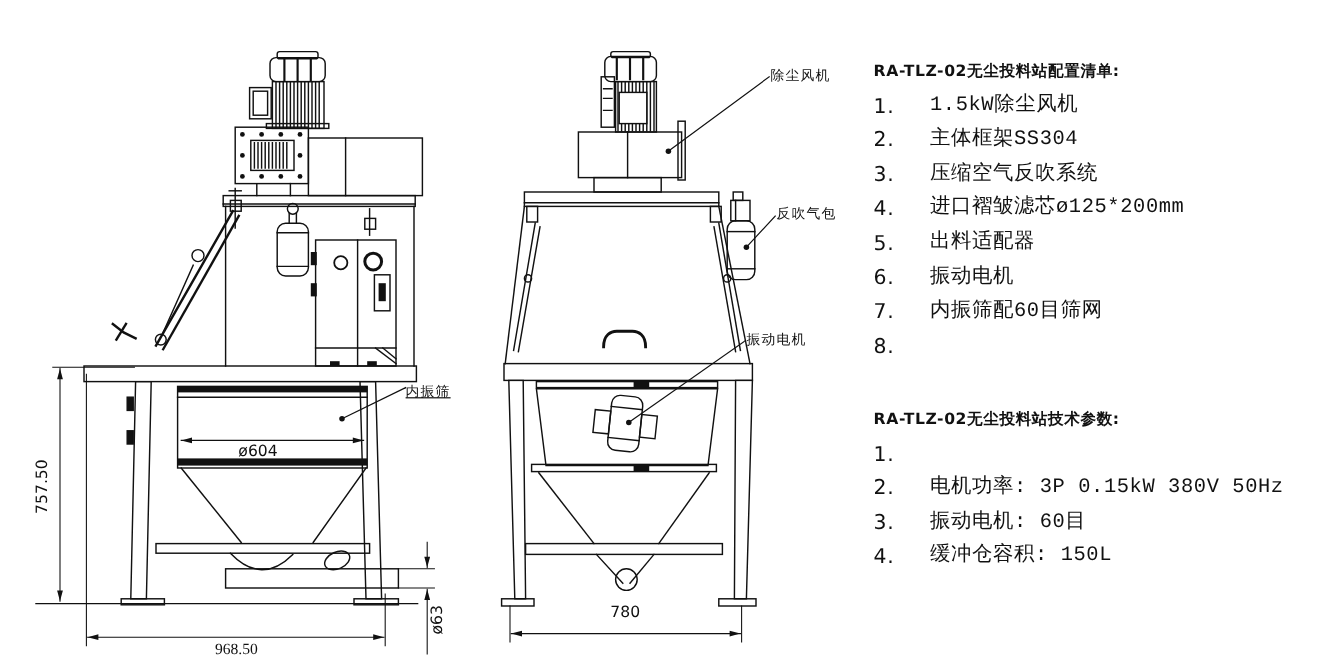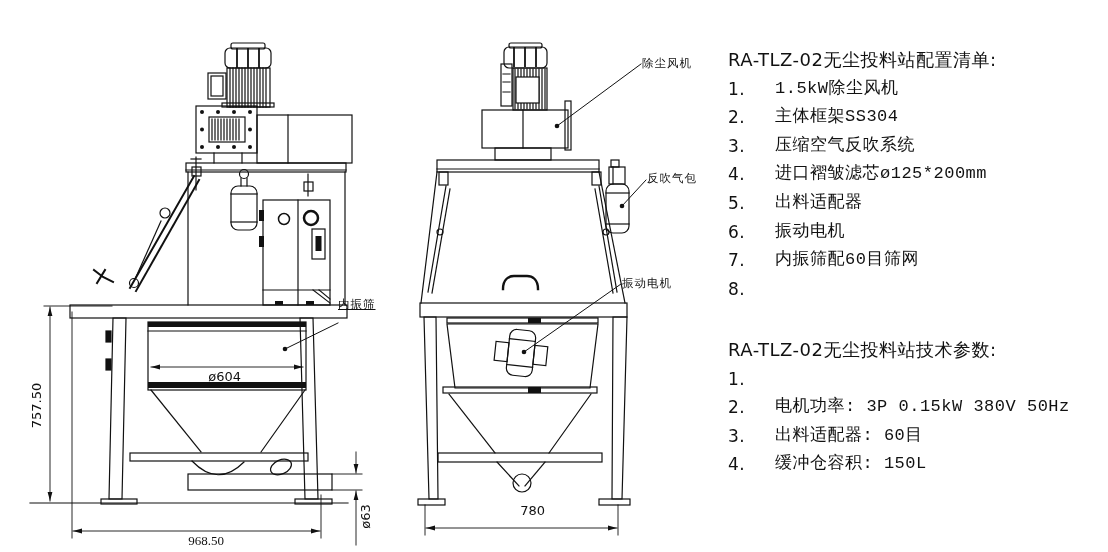--- a/index.html
+++ b/index.html
@@ -1,24 +1,24 @@
 <!DOCTYPE html>
 <html><head>
 <meta charset="utf-8">
 <style>
   html,body{margin:0;padding:0;}
   body{width:1108px;height:552px;background:#ffffff;position:relative;overflow:hidden;
        font-family:"DejaVu Sans",sans-serif;color:#111;}
   svg{position:absolute;left:0;top:0;}
   .lbl{position:absolute;font-size:11.5px;letter-spacing:1px;white-space:nowrap;color:#111;}
   .dim{position:absolute;font-size:13px;white-space:nowrap;color:#111;}
-  .dim.c{text-align:right;}
+  .dim.c{text-align:center;}
   .rot{transform:rotate(-90deg);transform-origin:center center;text-align:center;}
   .list{position:absolute;left:728px;width:378px;}
-  .l-title{font-size:18px;line-height:28.6px;letter-spacing:0.5px;font-weight:400;}
+  .l-title{font-size:13px;line-height:28.6px;letter-spacing:0.5px;font-weight:700;}
   .row{display:flex;font-size:17px;line-height:28.6px;letter-spacing:0.5px;}
   .num{width:47px;flex:0 0 47px;}
   .txt{flex:1;font-family:Liberation Mono, monospace;}
 </style>
 </head>
 <body>
 
 <svg width="1108" height="552" viewBox="0 0 1108 552">
   <g stroke="#111" stroke-width="1.2" fill="none" stroke-linecap="square">
 
@@ -278,21 +278,21 @@
         <line x1="621" y1="284" x2="524" y2="352"></line>
         <circle cx="524" cy="352" r="2.3" fill="#111" stroke="none"></circle>
       </g>
     </g>
   </g>
 </svg>
 
 <div class="lbl" style="left:642px;top:56px;">除尘风机</div>
 <div class="lbl" style="left:647px;top:171px;">反吹气包</div>
 <div class="lbl" style="left:622px;top:276px;">振动电机</div>
-<div class="lbl" style="left:338px;top:297px;text-decoration:underline;">内振筛</div>
+<div class="lbl" style="left:338px;top:319px;text-decoration:underline;">内振筛</div>
 
 <div class="dim rot" style="left:8px;top:398px;width:56px;">757.50</div>
 <div class="dim c" style="left:189px;top:369px;width:52px;">ø604</div>
 <div class="dim c" style="left:170px;top:533px;width:54px;font-family:Liberation Serif, serif;">968.50</div>
 <div class="dim rot" style="left:349px;top:509px;width:32px;">ø63</div>
 <div class="dim c" style="left:497px;top:503px;width:48px;">780</div>
 
 <div class="list" style="top:46px;">
   <div class="l-title">RA-TLZ-02无尘投料站配置清单:</div>
   <div class="row">
@@ -332,19 +332,19 @@
   <div class="l-title">RA-TLZ-02无尘投料站技术参数:</div>
   <div class="row">
     <span class="num">1.</span>
   </div>
   <div class="row">
     <span class="num">2.</span>
     <span class="txt">电机功率: 3P 0.15kW 380V 50Hz</span>
   </div>
   <div class="row">
     <span class="num">3.</span>
-    <span class="txt">出料适配器: 60目</span>
+    <span class="txt">振动电机: 60目</span>
   </div>
   <div class="row">
     <span class="num">4.</span>
     <span class="txt">缓冲仓容积: 150L</span>
   </div>
 </div>
 
 </body></html>

